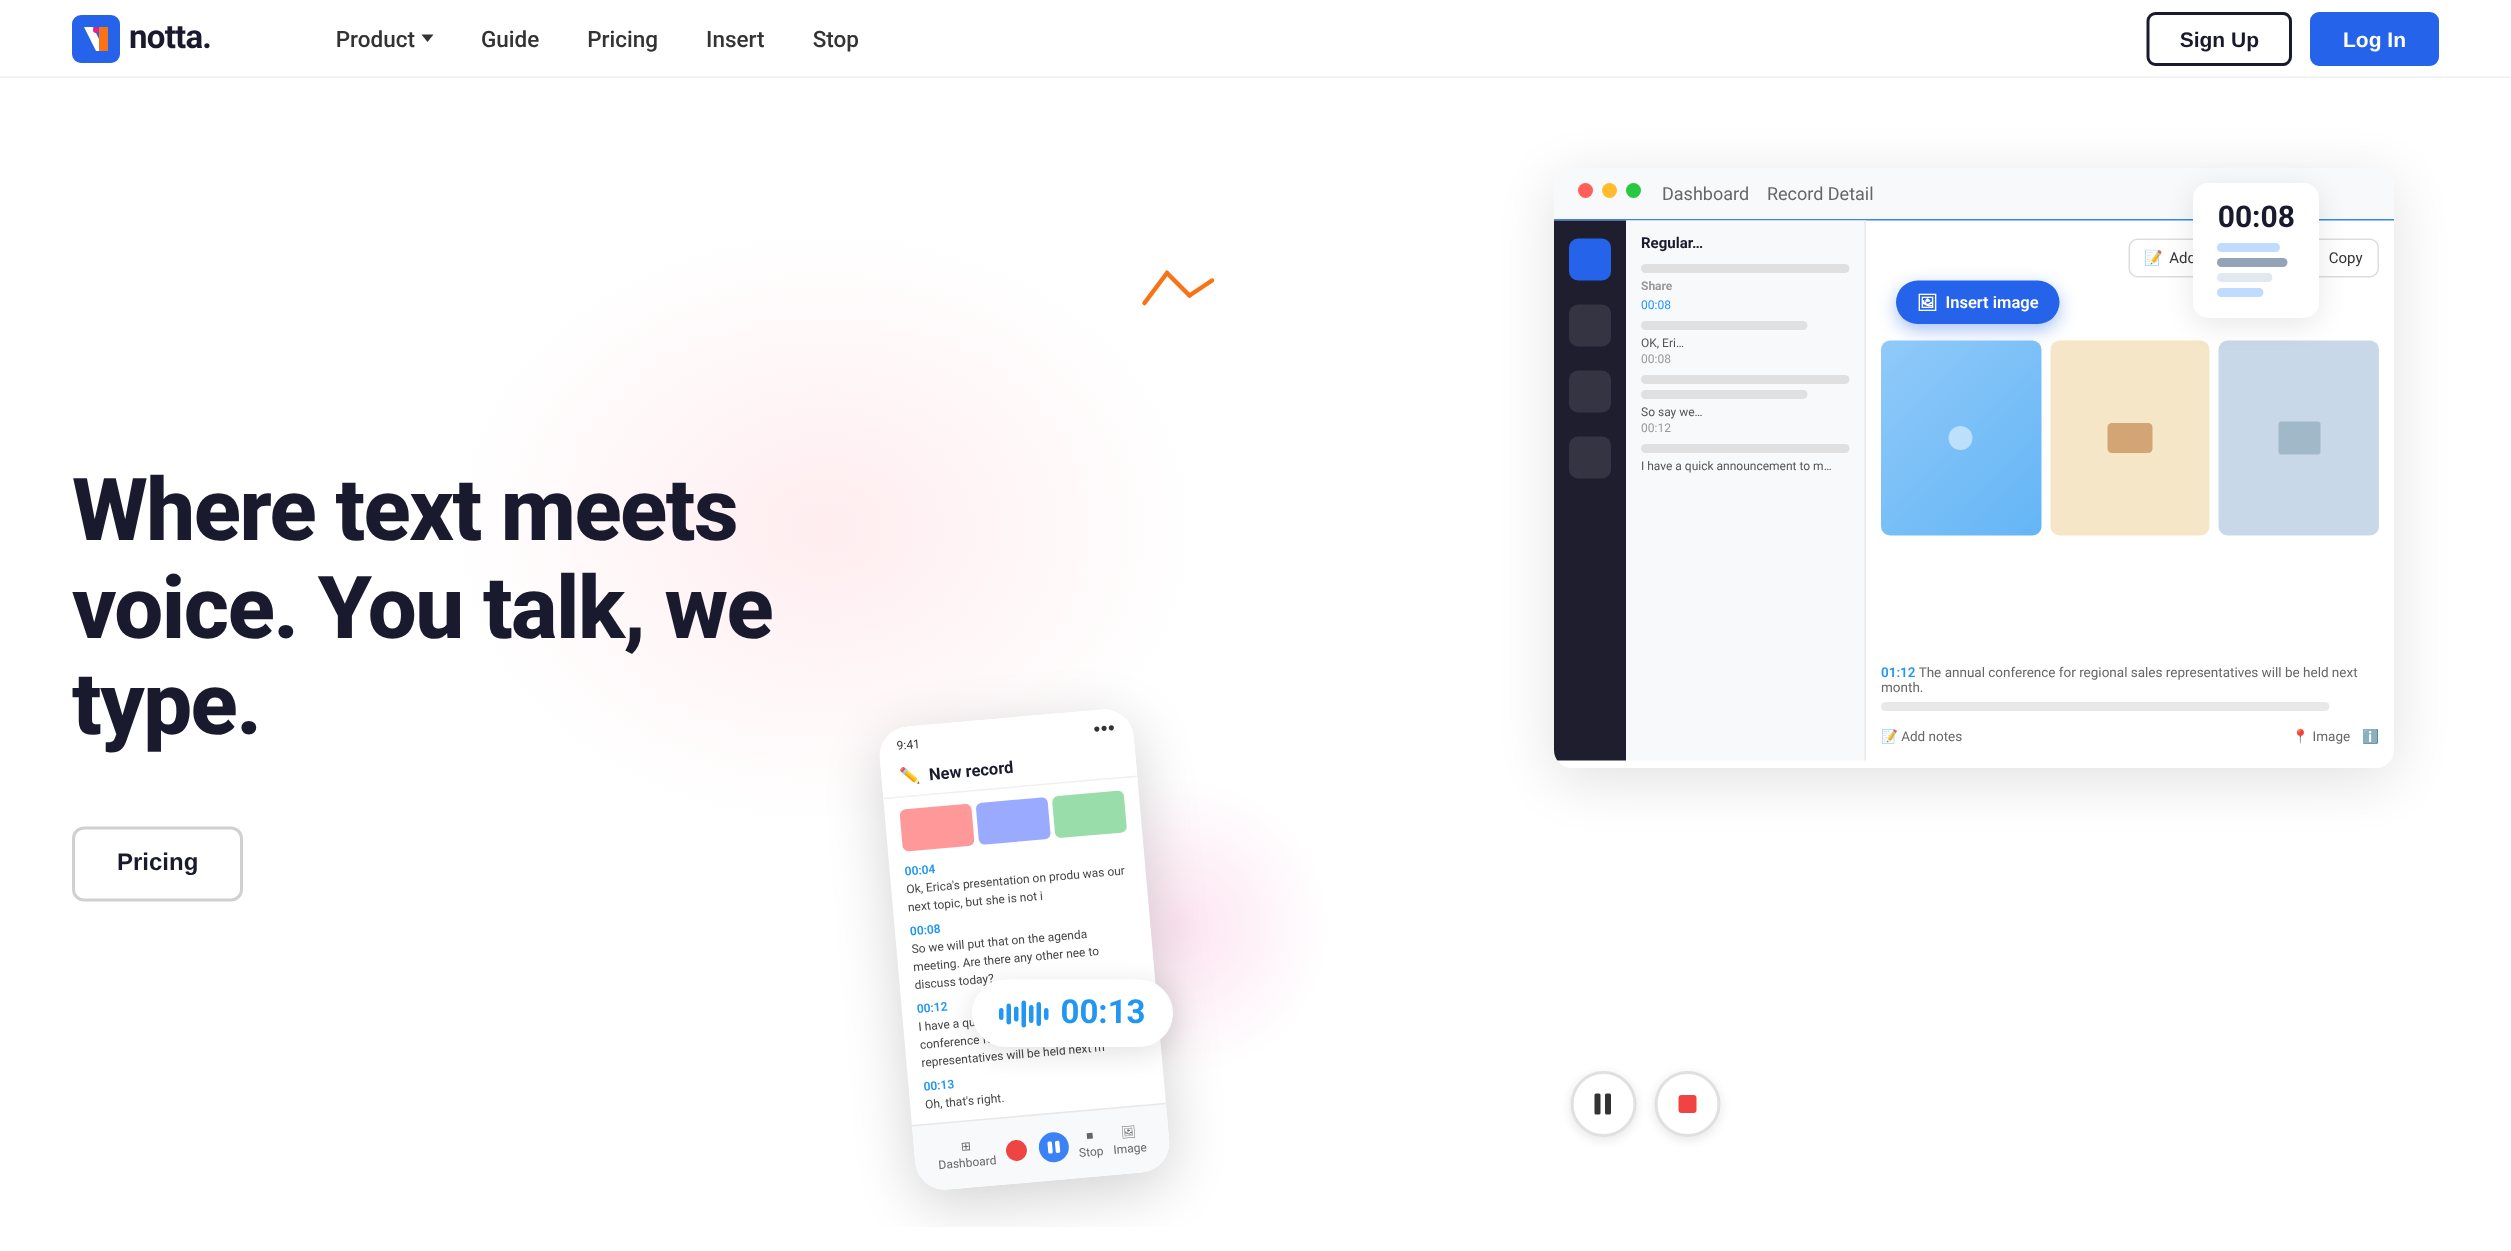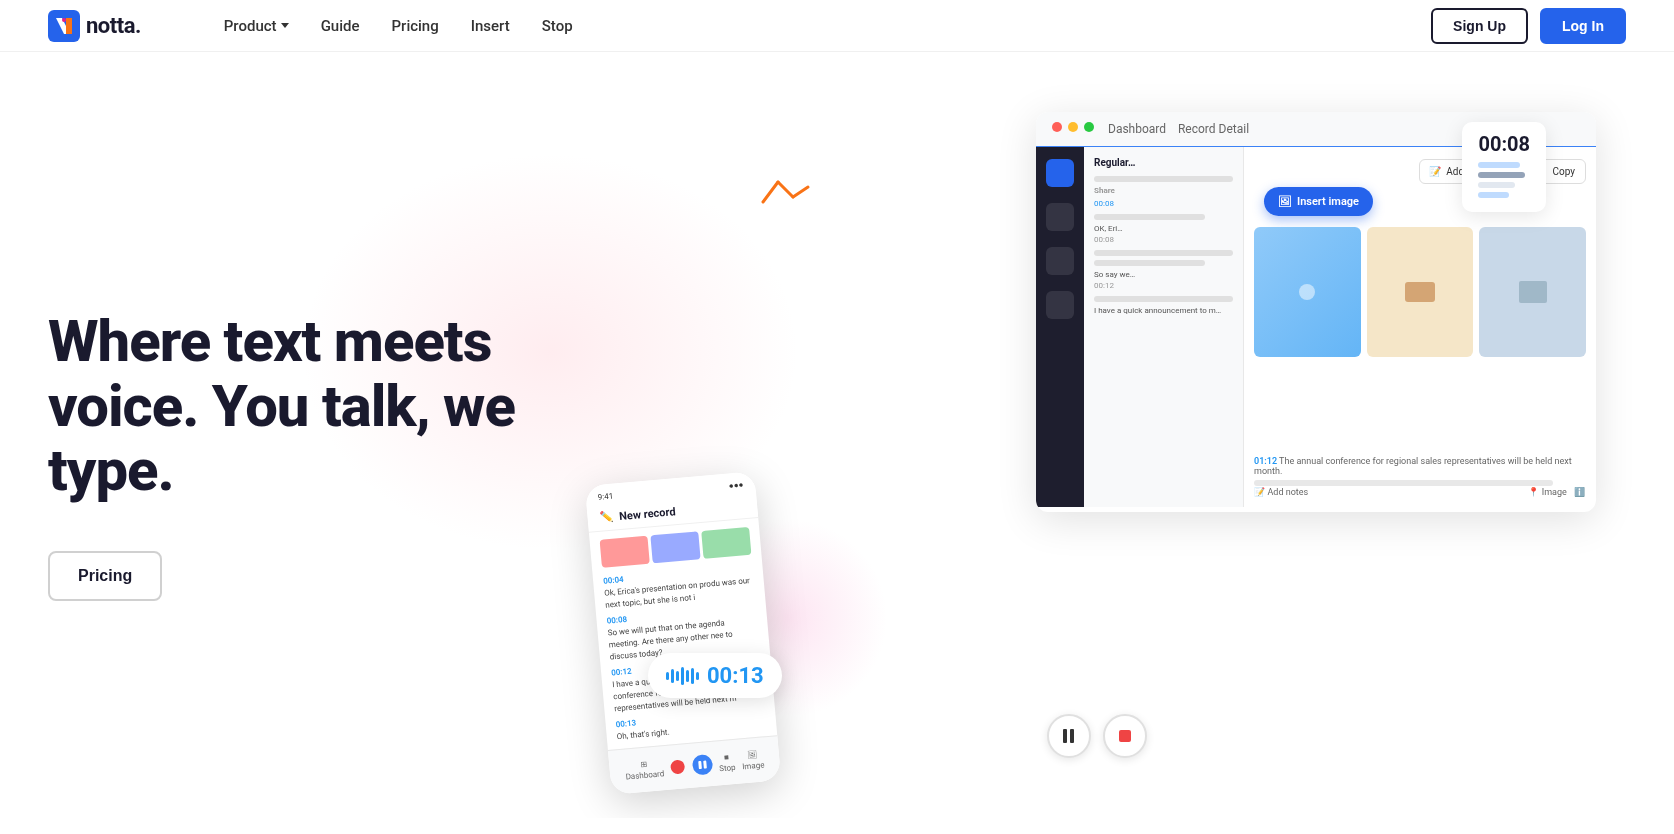--- a/index.html
+++ b/index.html
@@ -345,21 +345,21 @@
       overflow: hidden;
       background: #e8e8e8;
     }
 
     .img-placeholder:nth-child(1) { background: linear-gradient(135deg, #667eea 0%, #764ba2 100%); }
     .img-placeholder:nth-child(2) { background: linear-gradient(135deg, #f093fb 0%, #f5576c 100%); }
     .img-placeholder:nth-child(3) { background: linear-gradient(135deg, #4facfe 0%, #00f2fe 100%); }
 
     .transcript-lines {
       position: absolute;
-      bottom: 16px;
+      bottom: 28px;
       left: 10px;
       right: 10px;
     }
 
     .transcript-line {
       height: 6px;
       background: #e8e8e8;
       border-radius: 3px;
       margin-bottom: 5px;
     }

